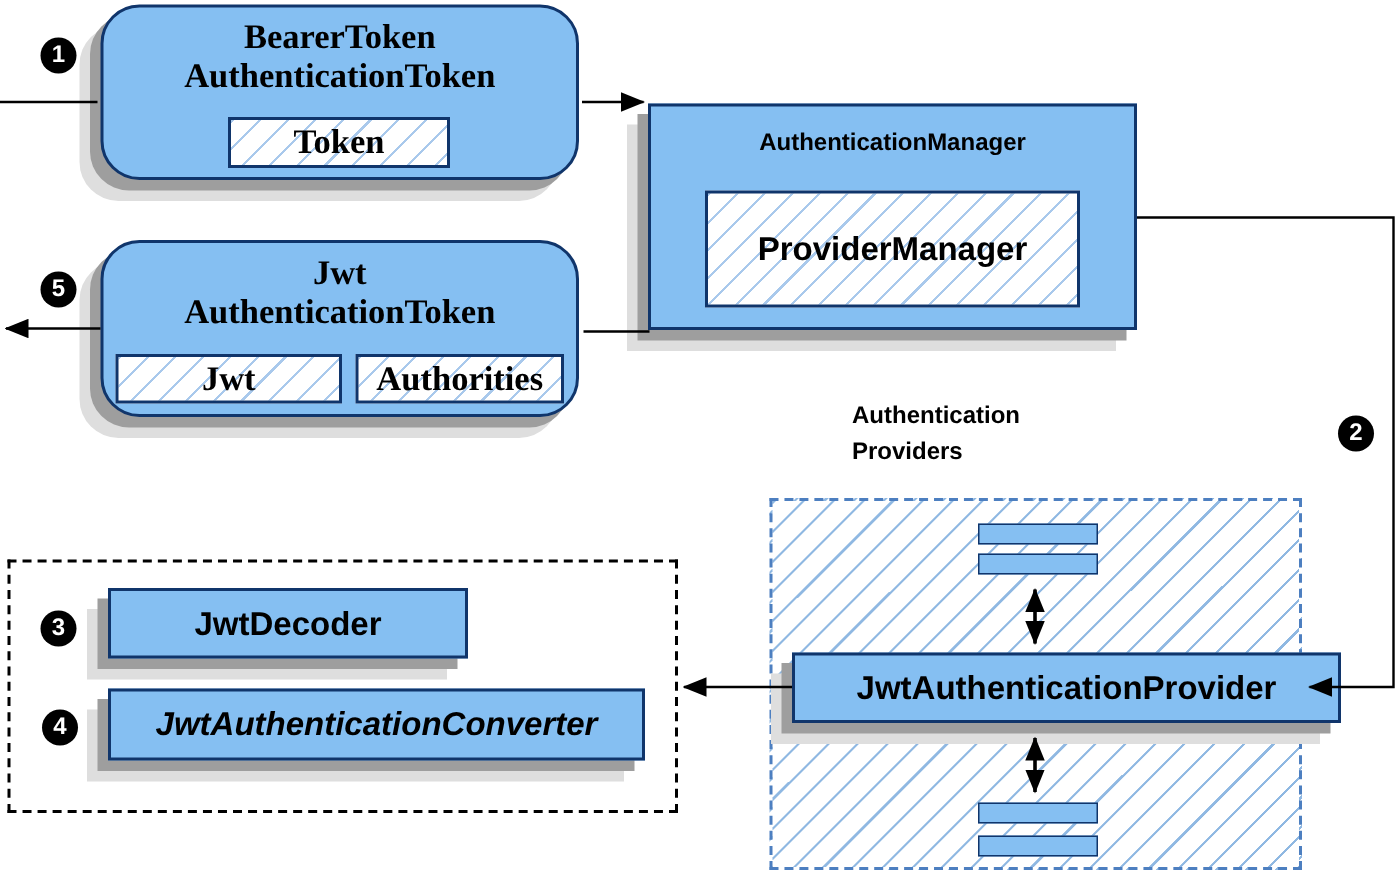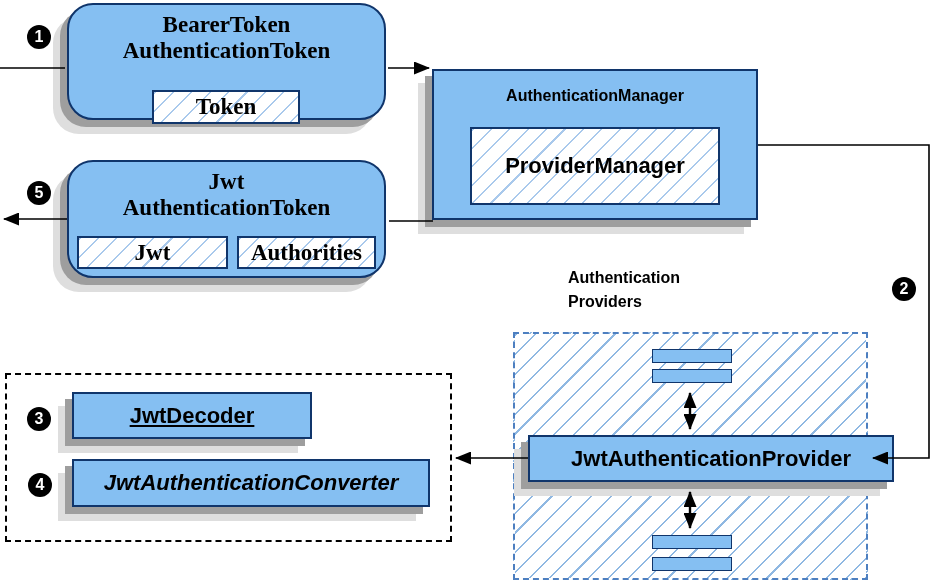--- a/index.html
+++ b/index.html
@@ -82,21 +82,21 @@
   <div class="group-label">
     <span>Authentication</span><br>
     <span>Providers</span>
   </div>
 
   <div class="node rounded" style="left:67px;top:3px;width:319px;height:117px;">
     <div class="titles">
       <span class="title">BearerToken</span>
       <span class="title">AuthenticationToken</span>
     </div>
-    <div class="inner hatch center-flex" style="left:83px;top:73px;width:148px;height:34px;margin-top:12px;">
+    <div class="inner hatch center-flex" style="left:83px;top:73px;width:148px;height:34px;">
       <span>Token</span>
     </div>
   </div>
 
   <div class="node rounded" style="left:67px;top:160px;width:319px;height:118px;">
     <div class="titles">
       <span class="title">Jwt</span>
       <span class="title">AuthenticationToken</span>
     </div>
     <div class="inner hatch center-flex" style="left:8px;top:74px;width:151px;height:33px;">
@@ -119,21 +119,21 @@
   <div class="bar" style="top:349px;"></div>
   <div class="bar" style="top:369px;"></div>
 
   <div class="node center-flex" style="left:528px;top:435px;width:366px;height:47px;">
     <span class="title" style="font-size:22px;">JwtAuthenticationProvider</span>
   </div>
 
   <div class="bar" style="top:535px;"></div>
   <div class="bar" style="top:557px;"></div>
 
-  <div class="node center-flex" style="left:72px;top:392px;width:240px;height:47px;text-decoration:underline;">
+  <div class="node center-flex" style="left:72px;top:392px;width:240px;height:47px;">
     <span class="title" style="font-size:22px;">JwtDecoder</span>
   </div>
 
   <div class="node center-flex" style="left:72px;top:459px;width:358px;height:48px;">
     <span class="title" style="font-size:22px;font-style:italic;">JwtAuthenticationConverter</span>
   </div>
 
   <span class="badge" style="left:27px;top:25px;">1</span>
   <span class="badge" style="left:892px;top:277px;">2</span>
   <span class="badge" style="left:27px;top:407px;">3</span>

